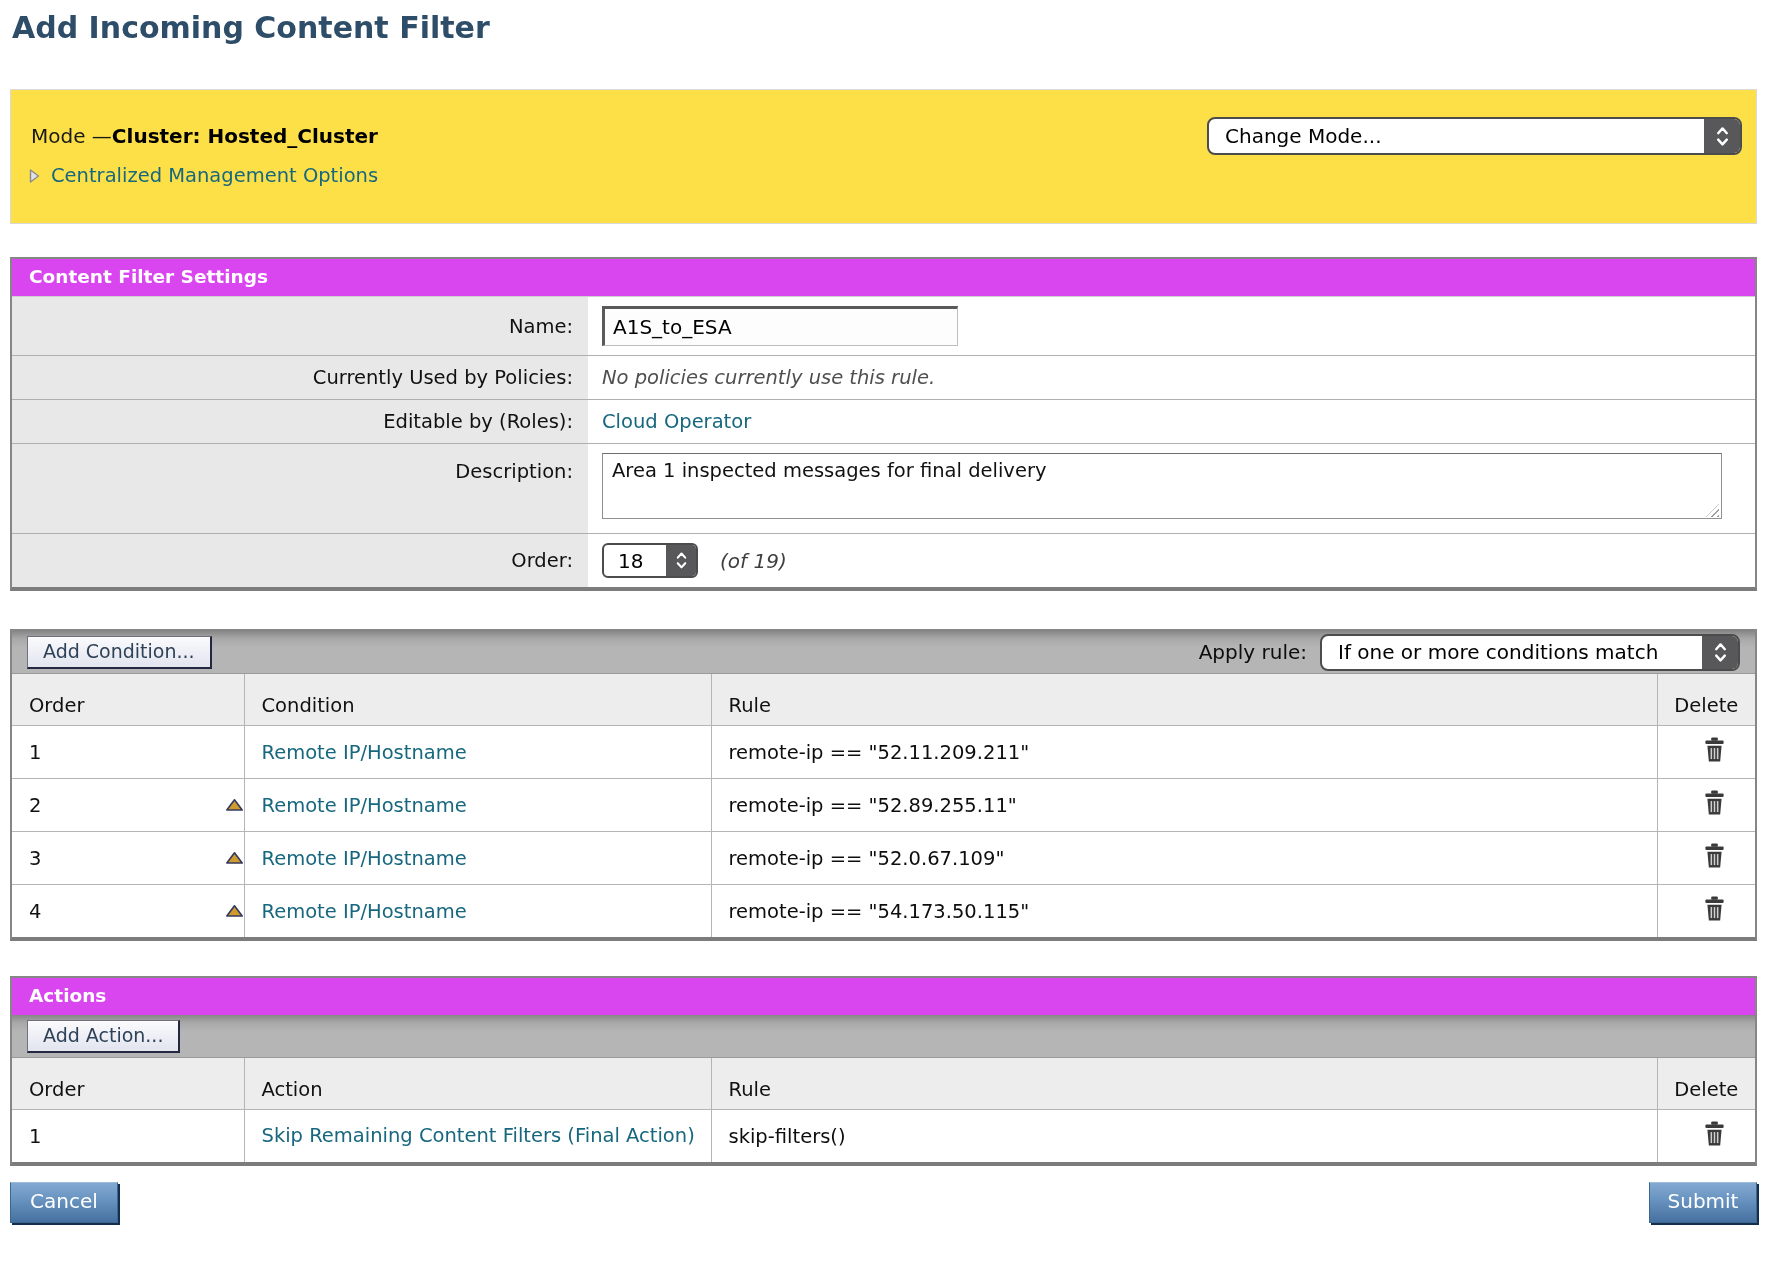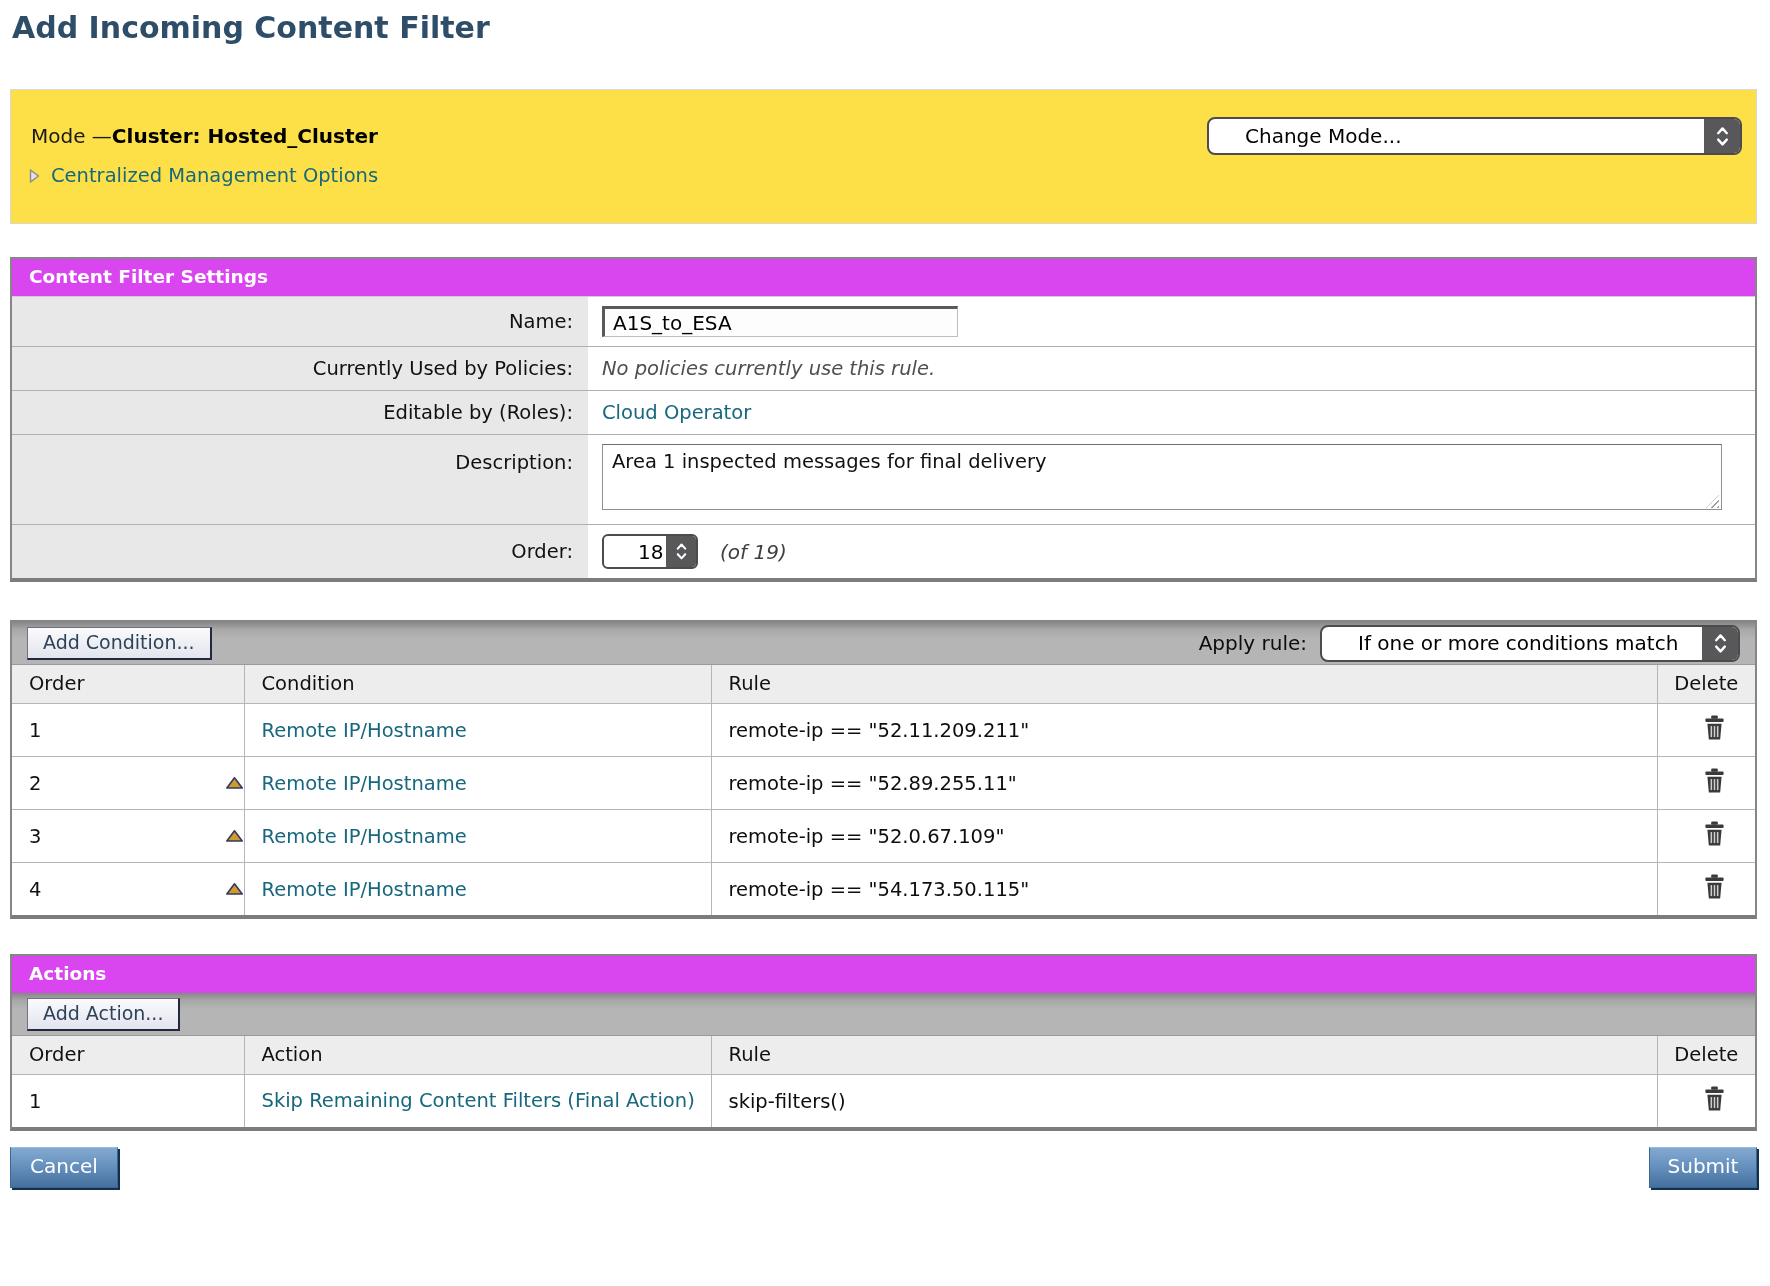--- a/index.html
+++ b/index.html
@@ -26,21 +26,21 @@
   }
   .mode-text { font-size:20px; color:#1a1a1a; padding-left:6px; }
   .mode-text b { color:#000; }
   .mgmt-row { display:flex; align-items:center; gap:11px; margin-top:8px; padding-left:4px; }
   .link { color:#17677e; text-decoration:none; cursor:pointer; }
 
   
   .mselect {
     display:flex; align-items:center; background:#ffffff;
     border:2px solid #4c4c4c; border-radius:8px; cursor:pointer;
-    overflow:hidden; height:38px;padding-left:20px;
+    overflow:hidden; height:38px;
   }
   .mselect .sel-text { padding-left:16px; white-space:nowrap; font-size:20px; color:#000; }
   .mselect .sel-spinner {
     margin-left:auto; width:36px; align-self:stretch; background:#58585a;
     display:flex; align-items:center; justify-content:center; flex:none;
   }
   .mselect.change-mode { width:535px; }
   .mselect.apply-rule  { width:420px; height:37px; }
   .mselect.order-sel   { width:96px;  height:35px; border-radius:6px; }
   .mselect.order-sel .sel-spinner { width:30px; }
@@ -65,21 +65,21 @@
   table.kv tr:first-child td { border-top:1px solid #cfcfcf; }
   td.kv-label {
     background:#e8e8e8; width:576px; text-align:right;
     padding:10px 15px 10px 0; color:#111;
   }
   td.kv-value { background:#ffffff; padding:9px 14px 9px 14px; }
   tr.row-desc td { vertical-align:top; }
   tr.row-desc td.kv-label { padding-top:16px; }
   .muted-italic { font-style:italic; color:#4f4f4f; }
   .name-input {
-    width:356px; height:31px; font:20px "DejaVu Sans","Liberation Sans",sans-serif;
+    width:356px; height:40px; font:20px "DejaVu Sans","Liberation Sans",sans-serif;
     padding:2px 8px; background:#fdfdfd; outline:none;
     border-style:solid; border-width:3px 1px 1px 3px;
     border-color:#5a5a5a #bdbdbd #bdbdbd #5a5a5a;
   }
   .ta-wrap { position:relative; display:inline-block; }
   .desc-textarea {
     width:1120px; height:66px; font:19.5px "DejaVu Sans","Liberation Sans",sans-serif;
     padding:5px 9px; border:1px solid #8f8f8f; border-top-color:#6f6f6f;
     resize:none; outline:none; color:#111;
   }
@@ -104,21 +104,21 @@
     border:1px solid #70737f; border-right:2px solid #23273f; border-bottom:2px solid #23273f;
     padding:3px 15px 5px; cursor:pointer;
   }
   .apply-group { margin-left:auto; display:flex; align-items:center; gap:13px; }
   .apply-label { font-size:20px; color:#0d0d0d; }
 
   
   table.grid { width:100%; border-collapse:collapse; }
   table.grid th {
     background:#ededed; font-weight:normal; text-align:left; font-size:19.5px;
-    padding:7px 0 8px 17px; border-bottom:1px solid #b5b5b5; color:#111;
+    padding:20px 0 8px 17px; border-bottom:1px solid #b5b5b5; color:#111;
   }
   table.grid th.col-delete { text-align:center; padding-left:0; }
   table.grid td {
     border-top:1px solid #b5b5b5; background:#fff; padding:10px 0 10px 17px;
     font-size:19.5px; vertical-align:middle;
   }
   table.grid tr:first-child td { border-top:none; }
   table.grid th + th, table.grid td + td { border-left:1px solid #b5b5b5; }
   td.cell-order { padding-right:18px; }
   .order-flex { display:flex; align-items:center; justify-content:space-between; }

